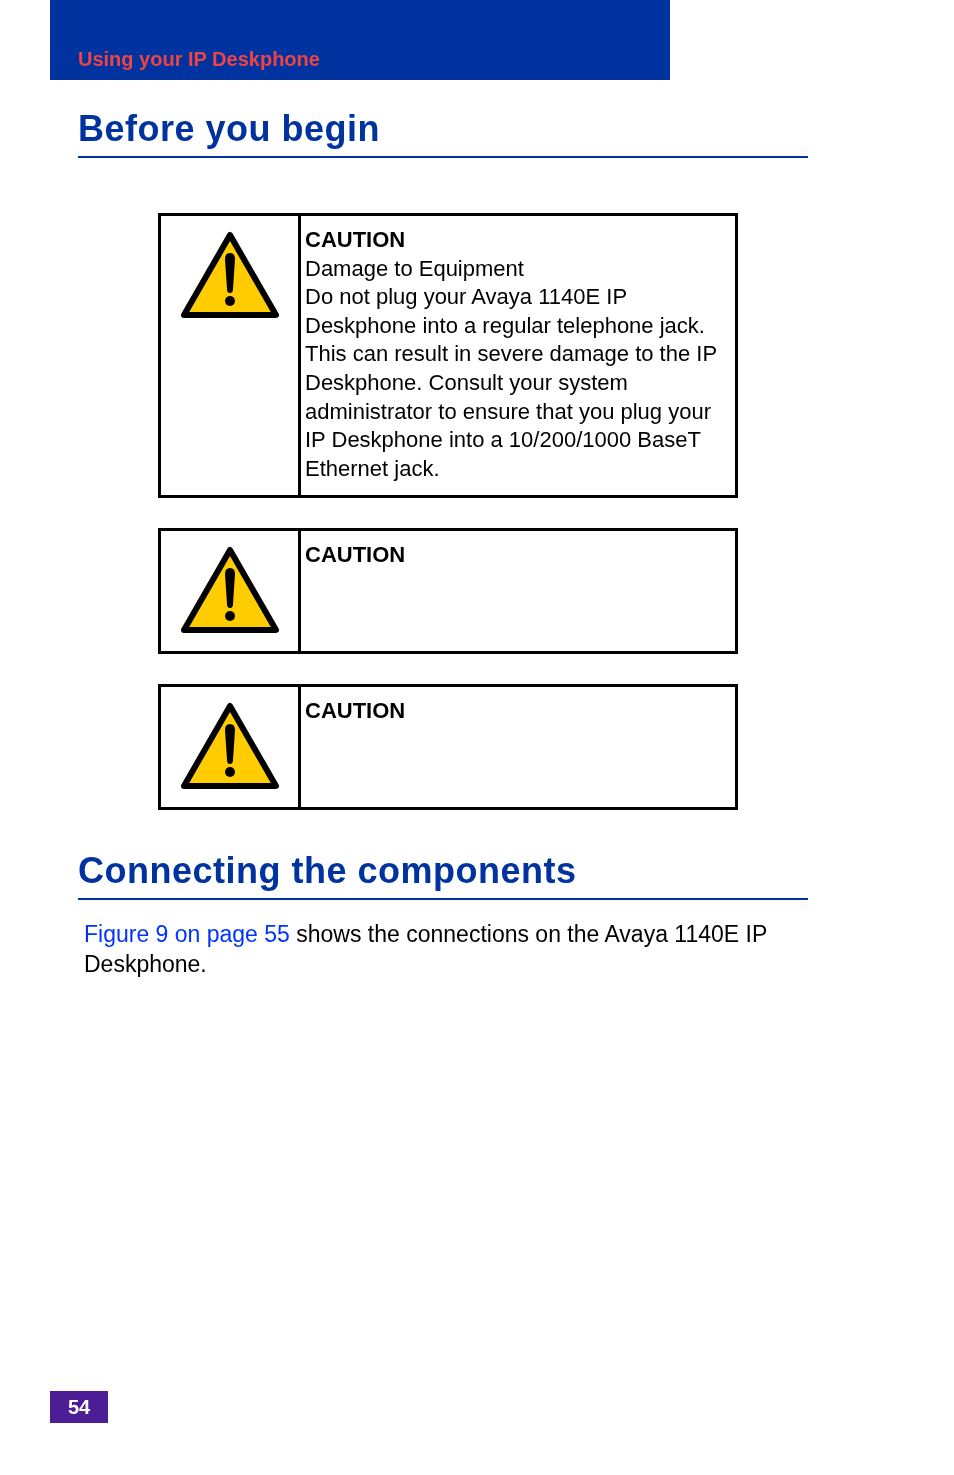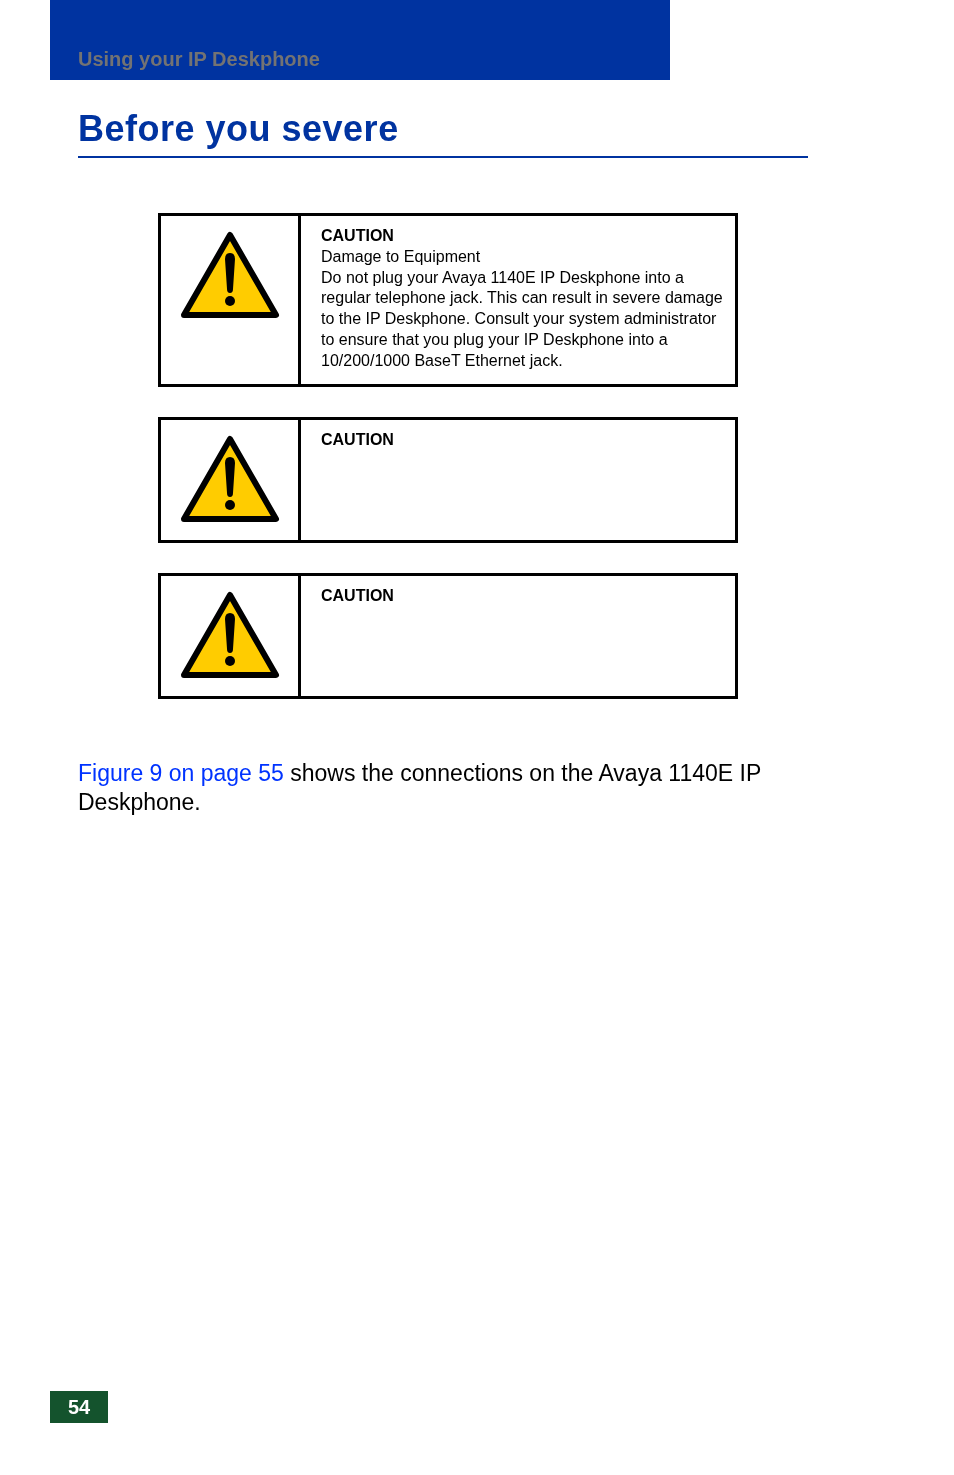--- a/index.html
+++ b/index.html
@@ -22,21 +22,21 @@
       left: 50px;
       width: 620px;
       height: 80px;
       background: #0033a0;
     }
     
     .section-header {
       position: absolute;
       top: 48px;
       left: 78px;
-      color: #737373;
+      color: #ef4444;
       font-weight: bold;
       font-size: 20px;
     }
     
     .heading-1 {
       color: #0033a0;
       font-weight: bold;
       font-size: 36px;
       font-family: Arial, Helvetica, sans-serif;
       letter-spacing: 0.5px;
@@ -66,50 +66,51 @@
       border-right: 3px solid #000;
       display: flex;
       align-items: flex-start;
       justify-content: center;
       padding-top: 15px;
       padding-bottom: 15px;
     }
     
     .caution-text-cell {
       flex: 1;
-      padding: 10px 12px 12px 20px;
-      font-size: 16px;
+      padding: 10px 12px 12px 4px;
+      font-size: 22px;
       line-height: 1.3;
     }
     
     .caution-title {
       font-weight: bold;
     }
     
     .caution-subtitle {
       font-weight: normal;
     }
     
     .body-text {
       font-size: 23px;
       line-height: 1.3;
       margin-top: 20px;
+      margin-left: 6px;
     }
     
     .link-text {
       color: #0033ff;
     }
     
     .page-number {
       position: absolute;
       bottom: 52px;
       left: 50px;
       width: 58px;
       height: 32px;
-      background: #14532d;
+      background: #4c1d95;
       color: #fff;
       font-weight: bold;
       font-size: 20px;
       display: flex;
       align-items: center;
       justify-content: center;
     }
     
     .spacer-40 {
       height: 40px;
@@ -125,21 +126,21 @@
   </style>
 </head>
 <body>
 
 <div class="top-blue-bar"></div>
 <div class="section-header">Using your IP Deskphone</div>
 
 <div class="content">
 
   <div>
-    <div class="heading-1">Before you severe</div>
+    <div class="heading-1">Before you begin</div>
     <div class="heading-underline"></div>
   </div>
 
   <div class="spacer-55"></div>
 
   <div class="caution-box">
     <div class="caution-icon-cell">
       <svg width="100" height="90" viewBox="0 0 100 90">
         <polygon points="50,4 96,84 4,84" fill="#ffcc00" stroke="#000" stroke-width="6" stroke-linejoin="round"></polygon>
         <ellipse cx="50" cy="70" rx="5" ry="5" fill="#000"></ellipse>
@@ -179,20 +180,24 @@
         <path d="M 45 28 Q 45 22 50 22 Q 55 22 55 28 L 53 58 Q 53 62 50 62 Q 47 62 47 58 Z" fill="#000"></path>
       </svg>
     </div>
     <div class="caution-text-cell">
       <div class="caution-title">CAUTION</div>
     </div>
   </div>
 
   <div class="spacer-40"></div>
 
+  <div>
+    <div class="heading-1">Connecting the components</div>
+    <div class="heading-underline"></div>
+  </div>
 
   <div class="body-text">
     <span class="link-text">Figure 9 on page 55</span><span> shows the connections on the Avaya 1140E IP Deskphone.</span>
   </div>
 
 </div>
 
 <div class="page-number">54</div>
 
 </body></html>

